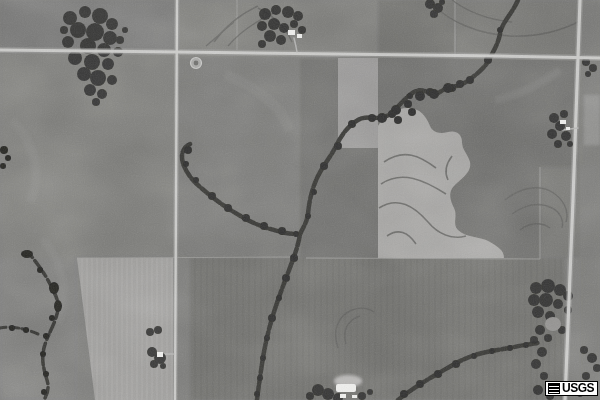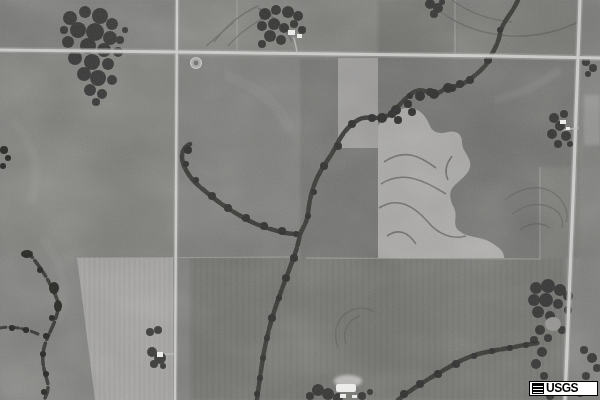--- a/index.html
+++ b/index.html
@@ -4,21 +4,21 @@
 <style>
   html,body{margin:0;padding:0;background:#222;}
   #viewport{
     position:relative;width:600px;height:400px;overflow:hidden;
     background:#7a7a78;font-family:"Liberation Sans",sans-serif;
   }
   #scene{position:absolute;inset:0;display:block;}
   #watermark{
     position:absolute;right:2px;bottom:4px;height:15px;
     display:flex;align-items:center;gap:2px;
-    background:#ffffff;border:1px solid #000;padding:0 19px 0 2px;
+    background:#ffffff;border:1px solid #000;padding:0 3px 0 2px;
     box-sizing:border-box;
   }
   #watermark .wave-glyph{
     width:10px;height:9px;display:inline-block;
     background:repeating-linear-gradient(180deg,#000 0 1.5px,#fff 1.5px 3px);
     border:1px solid #000;
   }
   #watermark .wm-text{
     color:#000;font-weight:bold;font-size:12px;line-height:13px;
     letter-spacing:-0.5px;font-family:"Liberation Sans",sans-serif;

